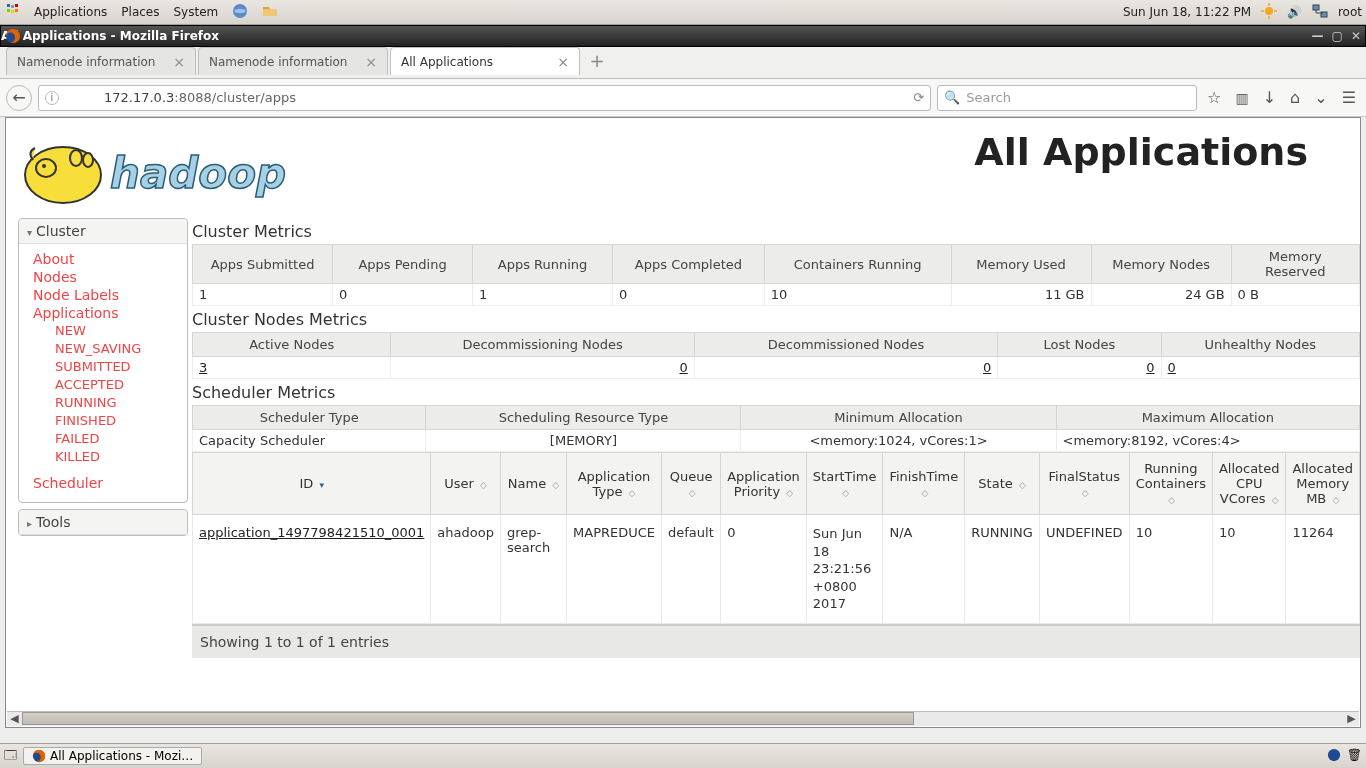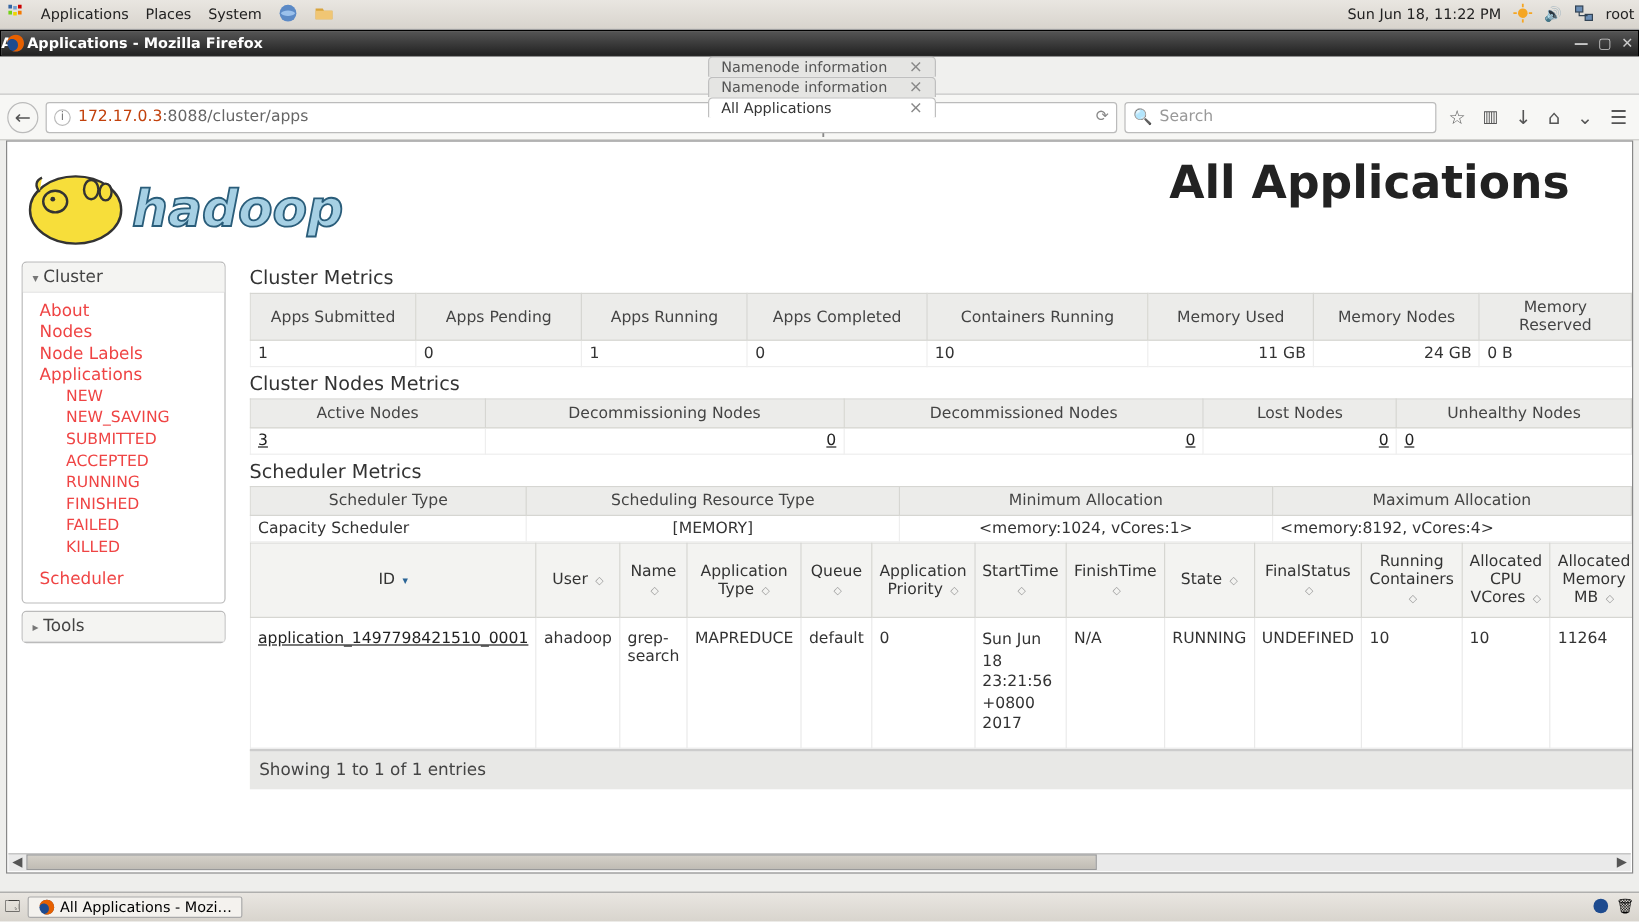--- a/index.html
+++ b/index.html
@@ -10,44 +10,44 @@
 .top-panel .left { display: flex; align-items: center; gap: 14px; }
 .top-panel .right { margin-left: auto; display: flex; align-items: center; gap: 10px; }
 .foot-icon { width:16px; height:16px; }
 
 
 .titlebar { height: 22px; background: linear-gradient(#555,#222); color: #fff; display: flex; align-items: center; justify-content: flex-start; position: relative; font-weight: bold; font-size: 12px; border: 1px solid #000; }
 .titlebar .ff { position: absolute; left: 4px; top: 2px; }
 .win-controls { position: absolute; right: 4px; display: flex; gap: 8px; color: #ccc; font-size: 12px; }
 
 
-.tabstrip { height: 32px; background: #f0f0ee; border-bottom: 1px solid #bfbfbf; display: flex; align-items: center; padding-left: 6px; flex-direction: column; }
+.tabstrip { height: 32px; background: #f0f0ee; border-bottom: 1px solid #bfbfbf; display: flex; align-items: flex-start; padding-left: 6px; }
 .tab { height: 28px; border: 1px solid #bfbfbf; border-bottom: none; border-top-left-radius: 4px; border-top-right-radius: 4px; display: flex; align-items: center; padding: 0 10px; font-size: 12px; color: #555; background: #e5e5e3; margin-right: 2px; min-width: 190px; position: relative; }
 .tab.active { background: #fff; color: #333; }
 .tab .close { margin-left: auto; color: #888; font-size: 14px; }
 .newtab { width: 30px; height: 26px; display: flex; align-items: center; justify-content: center; color: #888; font-size: 18px; }
 
 
 .toolbar { height: 38px; background: #f7f7f5; border-bottom: 1px solid #c7c7c5; display: flex; align-items: center; padding: 0 6px; gap: 6px; }
 .nav-back { width:26px; height:26px; border:1px solid #bbb; border-radius:50%; display:flex; align-items:center; justify-content:center; color:#555; font-size:16px; }
 .urlbar { flex: 1; height: 26px; border: 1px solid #bbb; border-radius: 3px; background: #fff; display: flex; align-items: center; padding: 0 6px; font-size: 13px; color: #666; }
-.urlbar .dark { color:#c2410c; }
+.urlbar .dark { color:#404040;margin-left:39px; }
 .urlbar .reload { margin-left:auto; color:#888; }
 .searchbar { width: 260px; height: 26px; border: 1px solid #bbb; border-radius: 3px; background: #fff; display: flex; align-items: center; padding: 0 6px; font-size: 13px; color: #999; }
 .tb-ico { color:#555; font-size:16px; padding:0 4px; }
 
 
 .page { position: absolute; top: 117px; left: 5px; right: 5px; bottom: 40px; background: #fff; border: 1px solid #888; overflow: hidden; }
 .page-inner { position:absolute; inset:0; }
 
 .header-row { display: flex; align-items: flex-start; padding: 12px 12px 4px 12px; }
 .hadoop-logo { display:flex; align-items:center; }
 .page-title { margin-left:auto; margin-right:40px; font-size:38px; font-weight:bold; color:#222; }
 
-.body-row { display: flex; gap: 20px; padding: 0 0 0 12px; margin-top: 6px; }
+.body-row { display: flex; gap: 4px; padding: 0 0 0 12px; margin-top: 6px; }
 .sidebar { width: 170px; flex-shrink:0; }
 .sidebox { border: 1px solid #bbb; border-radius: 4px; margin-bottom: 6px; background:#fff; }
 .sidebox-title { padding: 4px 8px; font-size: 14px; color: #444; background:#f4f4f2; border-bottom:1px solid #ddd; border-top-left-radius:4px; border-top-right-radius:4px; }
 .sidebox-title::before { content:'▾'; font-size:10px; margin-right:4px; color:#777; }
 .sidebox.closed .sidebox-title::before { content:'▸'; }
 .sidebox-body { padding: 6px 6px 10px 14px; font-size: 14px; color:#333; }
 .sidebox-body a { color:#ef4444; display:block; line-height: 18px; }
 .sidebox-body .sub { margin-left: 22px; font-size: 13px; }
 
 .main { flex: 1; overflow: hidden; padding-right:0; }

